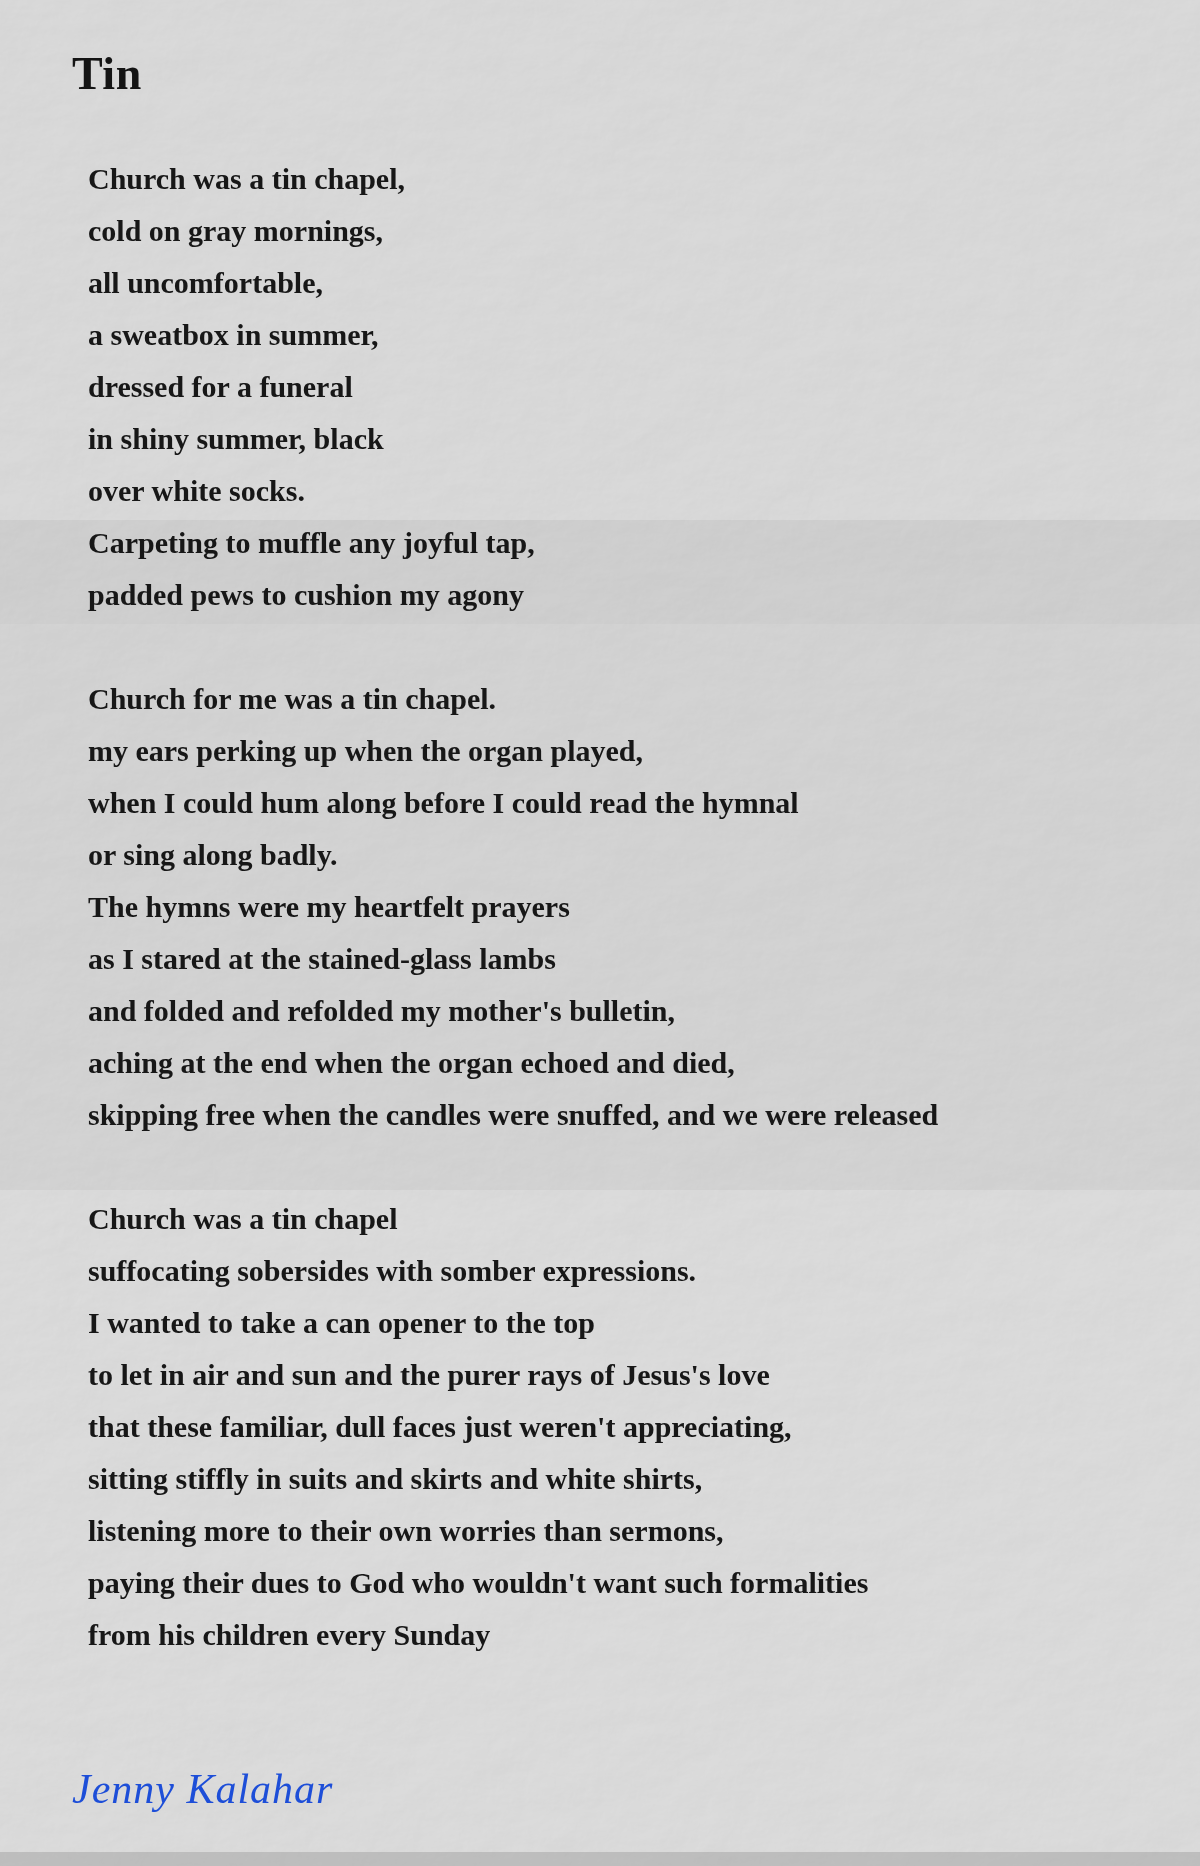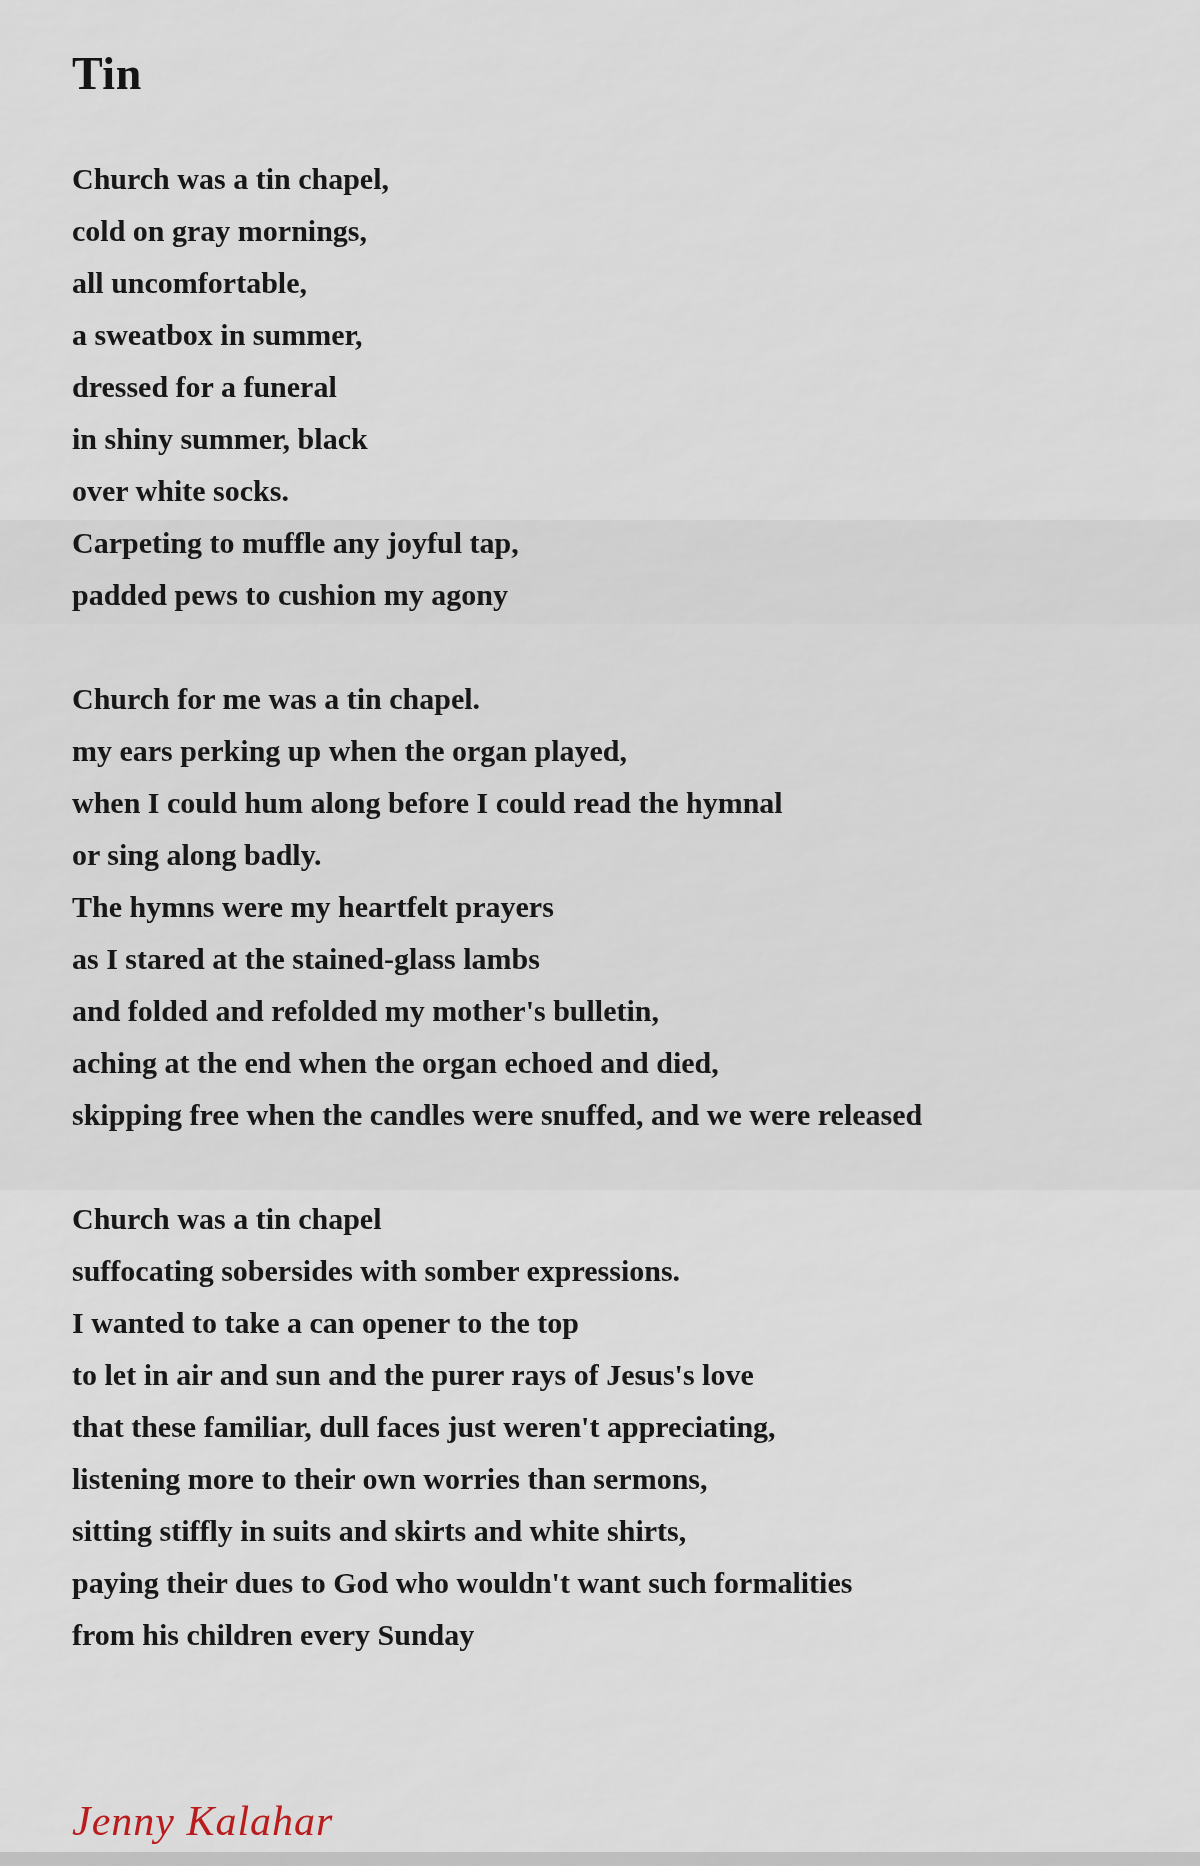--- a/index.html
+++ b/index.html
@@ -43,40 +43,39 @@
     color: #141414;
     letter-spacing: 0.5px;
   }
   .poem {
     position: absolute;
     left: 72px;
     top: 153px;
     width: 1100px;
   }
   .stanza {
-    margin: 0 0 52px 0;
+    margin: 0 0 52px 16px;
   }
   .poem-line {
     font-size: 30px;
     line-height: 52px;
     font-weight: bold;
     color: #171717;
     white-space: nowrap;
   }
   .author {
     position: absolute;
     left: 72px;
     top: 1764px;
     font-size: 42px;
     line-height: 50px;
     font-style: italic;
     font-weight: normal;
-    color: #b91c1c;
+    color: #1d4ed8;
     letter-spacing: 1px;
-    margin-top: 32px;
   }
 </style>
 </head>
 <body>
 
 <div class="page">
 
   <svg class="texture" width="1200" height="1866" viewBox="0 0 1200 1866" preserveAspectRatio="none" xmlns="http://www.w3.org/2000/svg">
     <defs>
       <filter id="swirlTex" x="0" y="0" width="100%" height="100%">
@@ -131,22 +130,22 @@
           <div class="poem-line">and folded and refolded my mother's bulletin,</div>
           <div class="poem-line">aching at the end when the organ echoed and died,</div>
           <div class="poem-line">skipping free when the candles were snuffed, and we were released</div>
         </div>
       <div class="stanza">
           <div class="poem-line">Church was a tin chapel</div>
           <div class="poem-line">suffocating sobersides with somber expressions.</div>
           <div class="poem-line">I wanted to take a can opener to the top</div>
           <div class="poem-line">to let in air and sun and the purer rays of Jesus's love</div>
           <div class="poem-line">that these familiar, dull faces just weren't appreciating,</div>
+          <div class="poem-line">sitting stiffly in suits and skirts and white shirts,</div>
           <div class="poem-line">listening more to their own worries than sermons,</div>
-          <div class="poem-line">sitting stiffly in suits and skirts and white shirts,</div>
           <div class="poem-line">paying their dues to God who wouldn't want such formalities</div>
           <div class="poem-line">from his children every Sunday</div>
         </div>
     </div>
 
     <div class="author">Jenny Kalahar</div>
 
   </div>
 </div>
 

